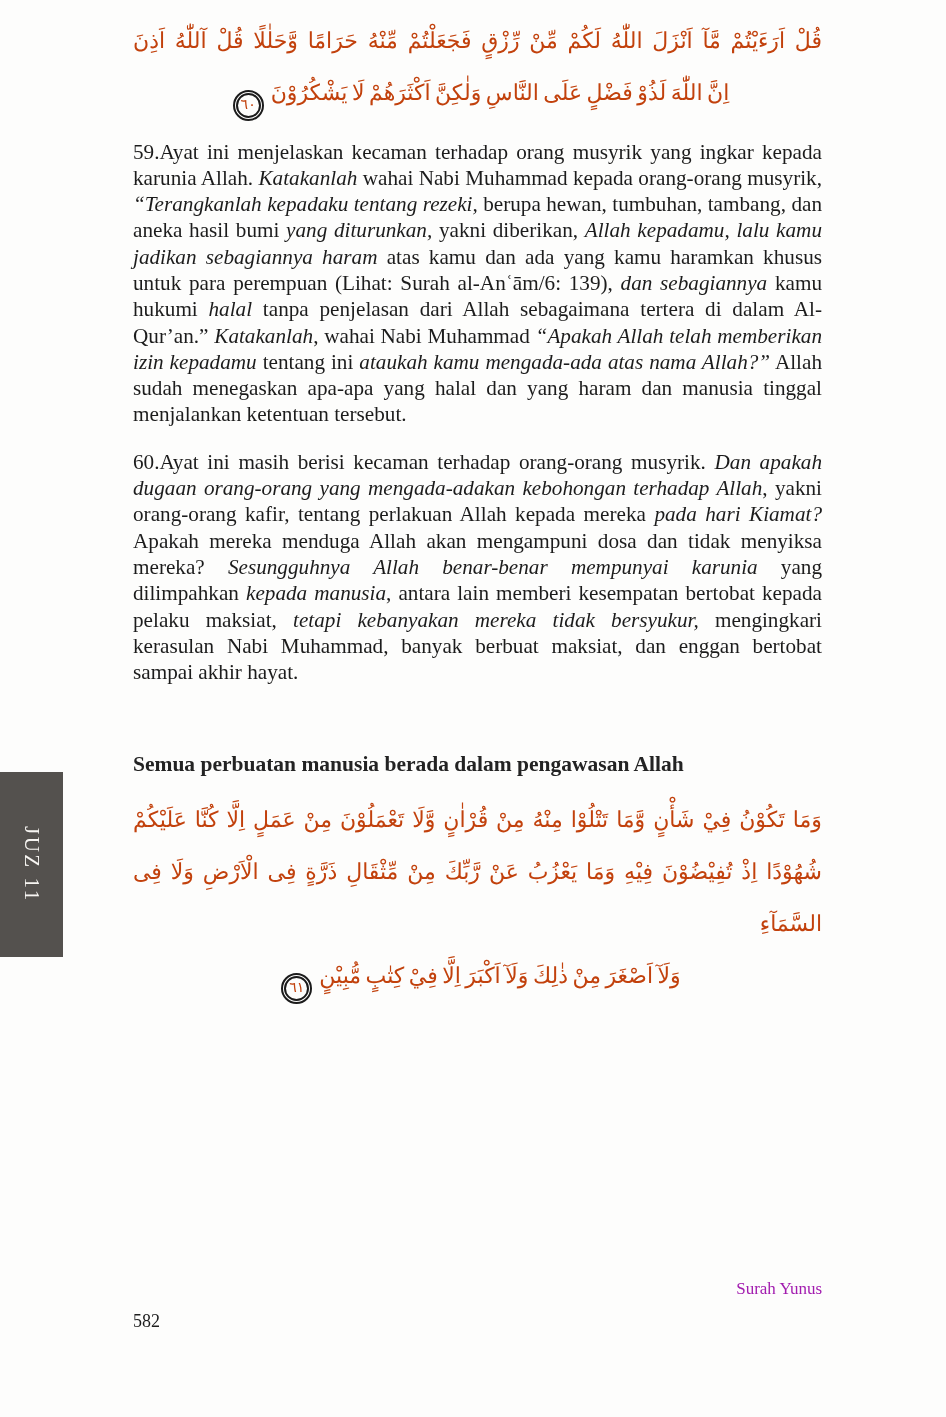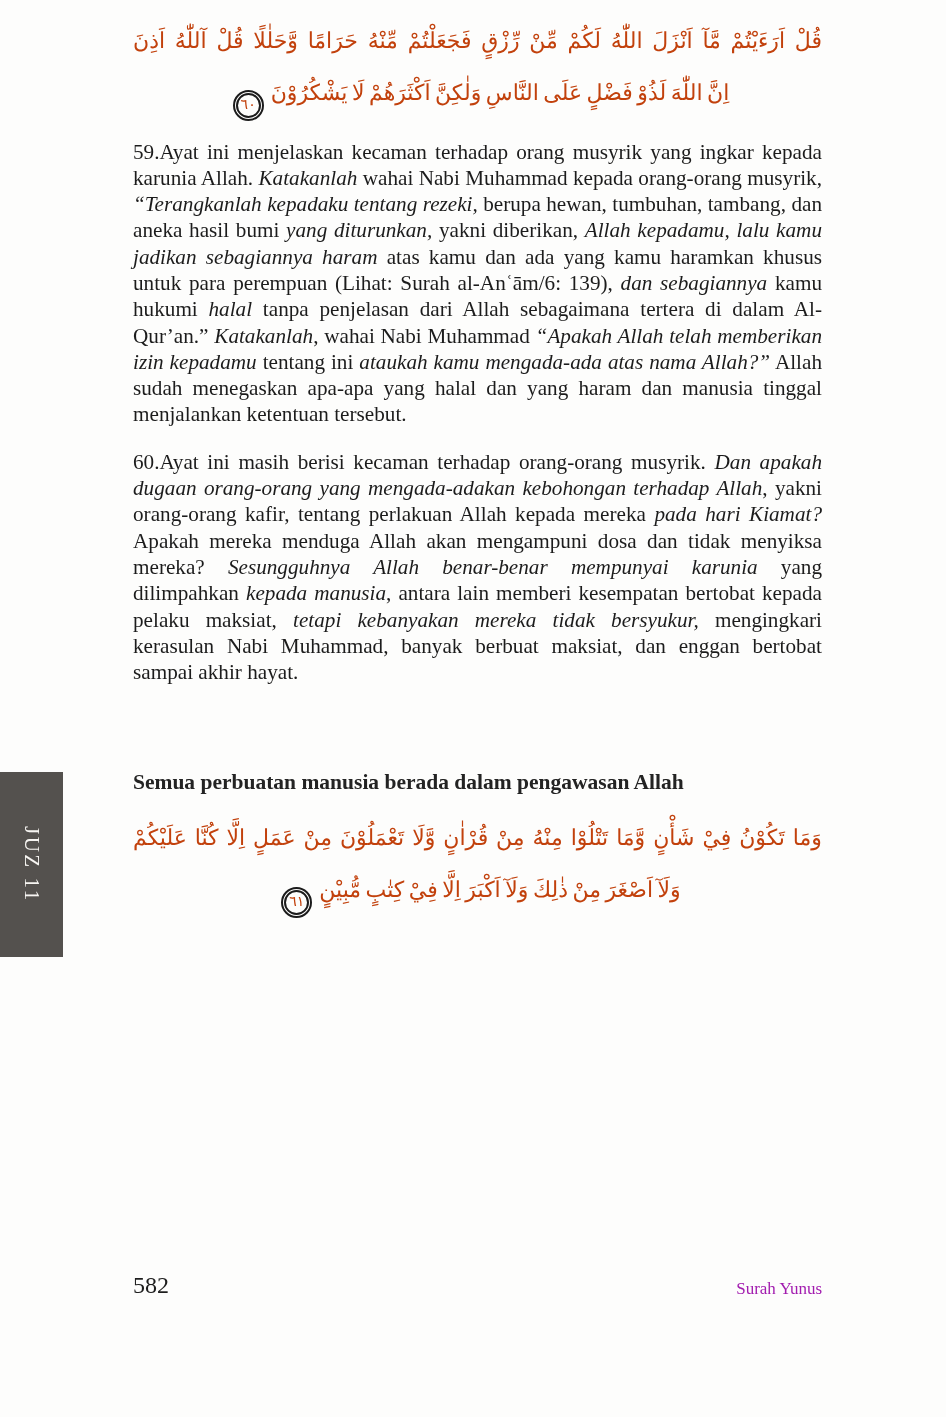--- a/index.html
+++ b/index.html
@@ -21,21 +21,21 @@
   }
   .section-heading {
     margin: 0;
     font-size: 21.5px;
     line-height: 30px;
     font-weight: bold;
     color: #232323;
     text-align: left;
   }
   .heading-1 { margin-top: 145px; }
-  .heading-2 { margin-top: 82px; }
+  .heading-2 { margin-top: 64px; }
   .quran-block {
     direction: rtl;
     margin-top: 15px;
     font-family: Liberation Serif, serif;
     font-size: 22px;
     line-height: 52px;
     word-spacing: -1px;
     color: #c2410c;
   }
   .q-line.justify { text-align: justify; text-align-last: justify; }
@@ -81,22 +81,22 @@
     text-orientation: mixed;
     font-family: "Liberation Serif", "DejaVu Serif", serif;
     font-size: 21px;
     letter-spacing: 2.5px;
     color: #f7f5f2;
     white-space: nowrap;
   }
   .footer-page-number {
     position: absolute;
     left: 133px;
-    top: 1272px;
-    font-size: 24px;
+    top: 1311px;
+    font-size: 18px;
     color: #1d1d1d;
   }
   .footer-surah {
     position: absolute;
     right: 124px;
     top: 1279px;
     font-size: 17px;
     color: #a21caf;
   }
 </style>
@@ -119,20 +119,21 @@
       <div class="paragraphs">
           <p class="tafsir-para"><span class="para-num">59.</span><span>Ayat ini menjelaskan kecaman terhadap orang musyrik yang ing­kar kepada karunia Allah. </span><i>Katakanlah</i><span> wahai Nabi Muhammad kepada orang-orang musyrik, </span><i>“Terangkanlah kepadaku tentang rezeki,</i><span> berupa hewan, tumbuhan, tambang, dan aneka hasil bumi </span><i>yang diturunkan,</i><span> yakni diberikan, </span><i>Allah kepadamu, lalu kamu jadikan sebagiannya haram</i><span> atas kamu dan ada yang kamu haramkan khusus untuk para perempuan (Lihat: Surah al-Anʿām/6: 139), </span><i>dan sebagiannya</i><span> kamu hukumi </span><i>halal</i><span> tanpa penjelasan dari Allah sebagaimana tertera di dalam Al-Qur’an.” </span><i>Katakanlah</i><span>, wahai Nabi Muhammad </span><i>“Apakah Allah telah memberikan izin kepadamu</i><span> tentang ini </span><i>ataukah kamu mengada-ada atas nama Allah?”</i><span> Allah sudah menegaskan apa-apa yang halal dan yang haram dan ma­nusia tinggal menjalankan ketentuan tersebut.</span></p>
           <p class="tafsir-para"><span class="para-num">60.</span><span>Ayat ini masih berisi kecaman terhadap orang-orang musyrik. </span><i>Dan apakah dugaan orang-orang yang mengada-adakan kebohongan terhadap Al­lah</i><span>, yakni orang-orang kafir, tentang perlakuan Allah kepada mereka </span><i>pada hari Kiamat?</i><span> Apakah mereka menduga Allah akan mengampuni dosa dan tidak menyiksa mereka? </span><i>Sesungguhnya Allah benar-benar mem­punyai karunia</i><span> yang dilimpahkan </span><i>kepada manusia</i><span>, antara lain memberi kesempatan bertobat kepada pelaku maksiat, </span><i>tetapi kebanyakan mereka tidak bersyukur,</i><span> mengingkari kerasulan Nabi Muhammad, banyak ber­buat maksiat, dan enggan bertobat sampai akhir hayat.</span></p>
         </div>
     </section>
 
     <section>
       <h2 class="section-heading heading-2">Semua perbuatan manusia berada dalam pengawasan Allah</h2>
       <div class="quran-block">
           <div class="q-line justify"><span>وَمَا تَكُوْنُ فِيْ شَأْنٍ وَّمَا تَتْلُوْا مِنْهُ مِنْ قُرْاٰنٍ وَّلَا تَعْمَلُوْنَ مِنْ عَمَلٍ اِلَّا كُنَّا عَلَيْكُمْ</span></div>
+          <div class="q-line justify"><span>شُهُوْدًا اِذْ تُفِيْضُوْنَ فِيْهِ وَمَا يَعْزُبُ عَنْ رَّبِّكَ مِنْ مِّثْقَالِ ذَرَّةٍ فِى الْاَرْضِ وَلَا فِى السَّمَآءِ</span></div>
           <div class="q-line center"><span>وَلَآ اَصْغَرَ مِنْ ذٰلِكَ وَلَآ اَكْبَرَ اِلَّا فِيْ كِتٰبٍ مُّبِيْنٍ</span><span class="ayah-marker">٦١</span></div>
         </div>
     </section>
 
   </div>
 
   <div class="footer-page-number">582</div>
   <div class="footer-surah">Surah Yunus</div>
 
 </div>

